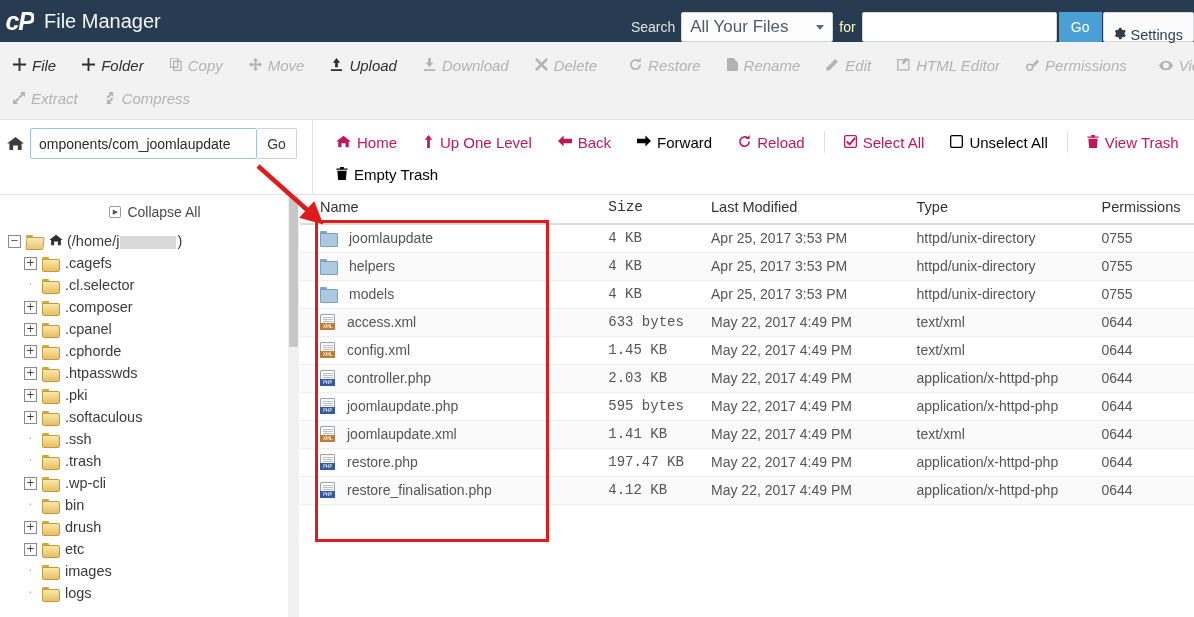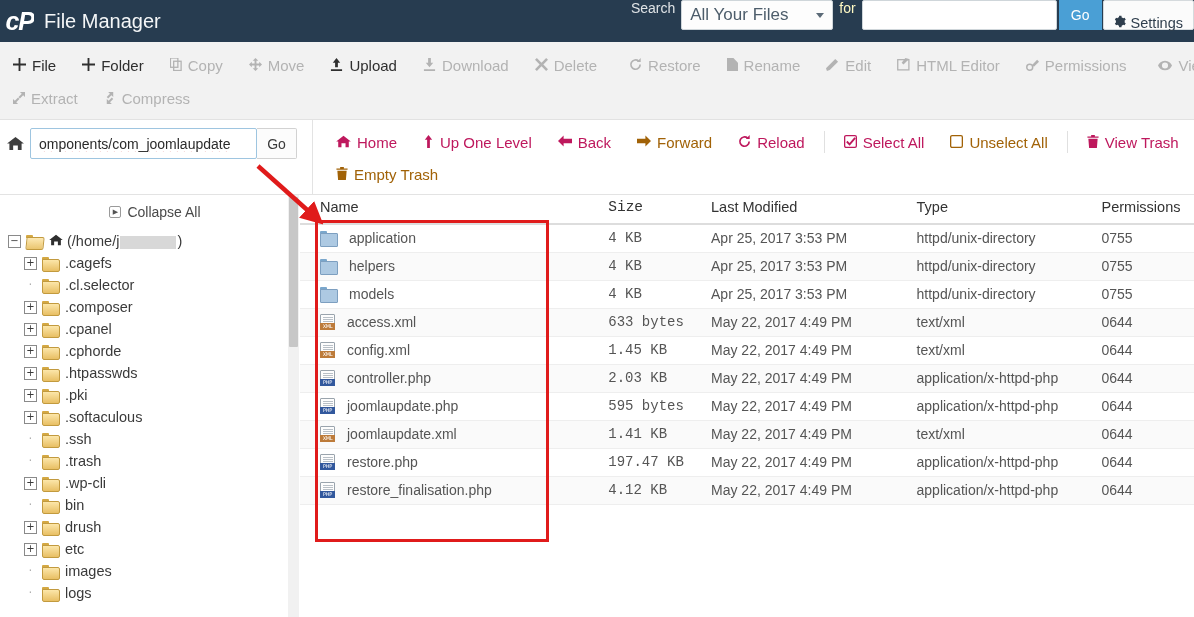--- a/index.html
+++ b/index.html
@@ -37,24 +37,24 @@
     overflow: hidden;
   }
   .app-title {
     color: #f4f6f7;
     font-size: 20px;
     margin-left: 10px;
     white-space: nowrap;
   }
   .search-zone {
     position: absolute;
-    right: 0; top: 0;
+    right: 0; top: 6px;
     height: 42px;
     display: flex;
-    align-items: flex-start;
+    align-items: center;
   }
   .search-label {
     color: #dfe3e6;
     font-size: 14px;
     margin-right: 6px;
     white-space: nowrap;
   }
   .search-select {
     width: 152px;
     height: 30px;
@@ -118,21 +118,21 @@
     white-space: nowrap;
   }
 
   
   .toolbar {
     background: #f2f2f2;
     border-bottom: 1px solid #e2e2e2;
     padding: 7px 0 6px 0;
     height: 78px;
   }
-  .tb-row { display: flex; align-items: center; flex-wrap: nowrap; height: 33px; }
+  .tb-row { display: flex; align-items: center; flex-wrap: nowrap; height: 33px; font-style: italic; }
   .tb-item {
     display: flex;
     align-items: center;
     gap: 6px;
     padding: 0 13px;
     font-size: 15px;
     white-space: nowrap;
     cursor: pointer;
   }
   .tb-item.on  { color: #2f2f2f; }
@@ -196,21 +196,21 @@
   .nav-item {
     display: flex;
     align-items: center;
     gap: 6px;
     padding: 0 13px;
     font-size: 15px;
     white-space: nowrap;
     cursor: pointer;
   }
   .nav-item.on  { color: #be185d; }
-  .nav-item.off { color: #a16207; cursor: default; }
+  .nav-item.off { color: #000000; cursor: default; }
   .nav-sep { width: 1px; height: 22px; background: #e0e0e0; margin: 0 6px; }
 
   
   .main {
     display: flex;
     height: 422px;
     position: relative;
   }
 
   
@@ -749,21 +749,21 @@
           <th class="c-mod">Last Modified</th>
           <th class="c-type">Type</th>
           <th class="c-perm">Permissions</th>
         </tr>
       </thead>
       <tbody id="ftbody">
           <tr class="frow">
             <td class="c-name">
               <div class="name-cell">
                 <span class="ic ic-folder"></span>
-                <span>application</span>
+                <span>joomlaupdate</span>
               </div>
             </td>
             <td class="c-size">4 KB</td>
             <td class="c-mod">Apr 25, 2017 3:53 PM</td>
             <td class="c-type">httpd/unix-directory</td>
             <td class="c-perm">0755</td>
           </tr>
           <tr class="frow">
             <td class="c-name">
               <div class="name-cell">

